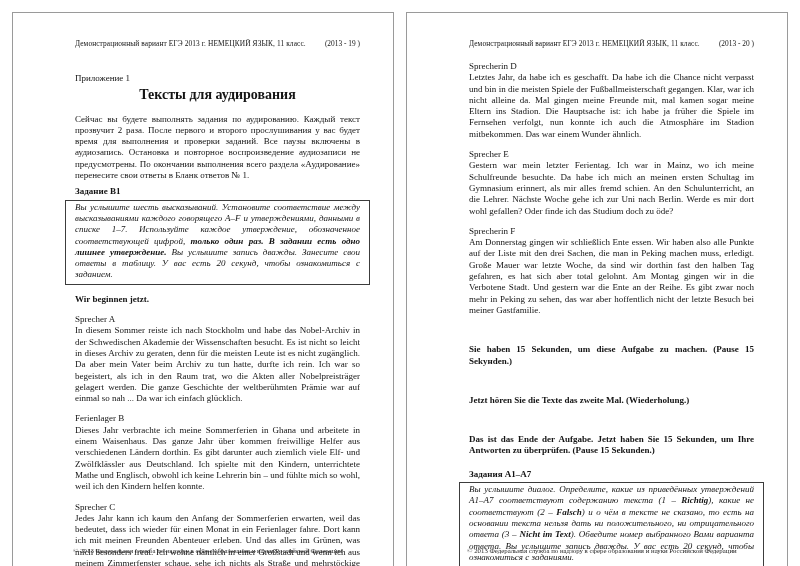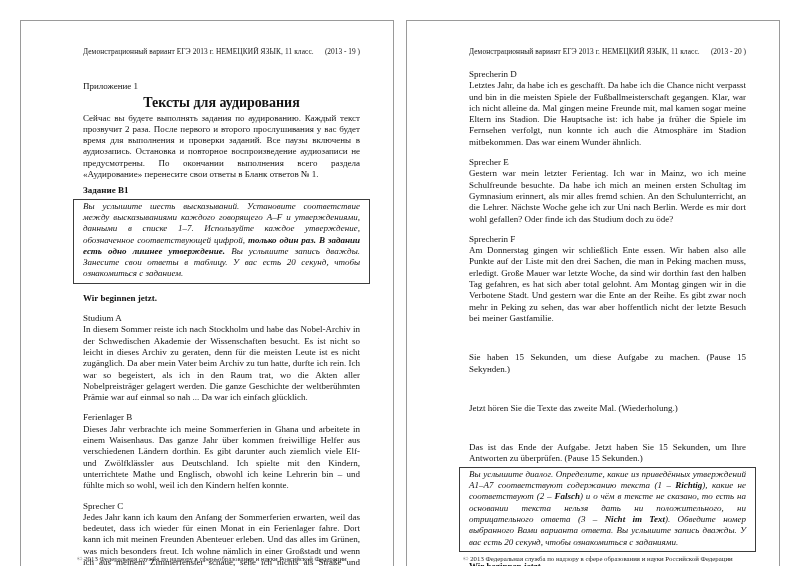--- a/index.html
+++ b/index.html
@@ -3,54 +3,54 @@
 <meta charset="utf-8">
 <style>
   * { margin: 0; padding: 0; box-sizing: border-box; }
   html, body { background: #ffffff; }
   body {
     width: 800px; height: 566px;
     font-family: "Liberation Serif", "DejaVu Serif", serif;
     color: #141414;
   }
   .spread {
-    display: flex; gap: 12px; padding: 20px;
+    display: flex; gap: 12px; padding: 12px;
     width: 800px; height: 441px; background: #ffffff;
   }
   .page {
     position: relative;
     width: 397px; height: 558px;
     background: #ffffff;
     border: 1px solid #9a9a9a;
     padding: 26px 33px 0 62px;
     font-size: 9px; line-height: 11.3px;
   }
   .hdr {
     display: flex; justify-content: space-between; align-items: baseline;
     font-size: 7.4px; line-height: 9px; white-space: nowrap;
   }
   .hdr .ttl { letter-spacing: 0.1px; }
   .appendix { text-align: left; margin-top: 25px; }
   .doctitle { text-align: center; font-weight: bold; font-size: 14px; margin-top: 5px; }
   p.body { text-align: justify; }
-  .intro { margin-top: 4px; }
+  .intro { margin-top: 13px; }
   .task-label { font-weight: bold; margin-top: 5px; }
   .ibox {
     border: 1px solid #3c3c3c;
     margin: 2px -10px 0 -10px;
     padding: 1px 9px 3px 9px;
     font-style: italic;
   }
   .ibox p { text-align: justify; }
   .begin { font-weight: bold; margin-top: 9px; }
   .speaker { margin-top: 9px; }
   .sp-name { font-weight: normal; }
   .first-block { margin-top: 13px; }
   .pause-block { margin-top: 10px; }
-  .pause-block p { font-weight: normal; text-align: justify; margin-top: 28px; }
+  .pause-block p { font-weight: bold; text-align: justify; margin-top: 28px; }
   .dialog { margin-top: 4px; text-align: justify; }
   .dialog b { font-weight: bold; }
   .footer {
     position: absolute; left: 36px; right: 26px; bottom: 14px;
     text-align: center; font-size: 6.8px; line-height: 8px; color: #1e1e1e;
   }
 </style>
 </head>
 <body>
 
@@ -69,21 +69,21 @@
 
     <div class="task-label">Задание B1</div>
 
     <div class="ibox">
       <p><span>Вы услышите шесть высказываний. Установите соответствие между высказываниями каждого говорящего A–F и утверждениями, данными в списке 1–7. Используйте каждое утверждение, обозначенное соответствующей цифрой, </span><b>только один раз. В задании есть одно лишнее утверждение.</b><span> Вы услышите запись дважды. Занесите свои ответы в таблицу. У вас есть 20 секунд, чтобы ознакомиться с заданием.</span></p>
     </div>
 
     <div class="begin">Wir beginnen jetzt.</div>
 
     <div class="speaker">
-      <div class="sp-name">Studium A</div>
+      <div class="sp-name">Sprecher A</div>
       <p class="body">In diesem Sommer reiste ich nach Stockholm und habe das Nobel-Archiv in der Schwedischen Akademie der Wissenschaften besucht. Es ist nicht so leicht in dieses Archiv zu geraten, denn für die meisten Leute ist es nicht zugänglich. Da aber mein Vater beim Archiv zu tun hatte, durfte ich rein. Ich war so begeistert, als ich in den Raum trat, wo die Akten aller Nobelpreisträger gelagert werden.  Die ganze Geschichte der weltberühmten Prämie war auf einmal so nah ... Da war ich einfach glücklich.</p>
     </div>
 
     <div class="speaker">
       <div class="sp-name">Ferienlager B</div>
       <p class="body">Dieses Jahr verbrachte ich meine Sommerferien in Ghana und arbeitete in einem Waisenhaus. Das ganze Jahr über kommen freiwillige Helfer aus verschiedenen Ländern dorthin. Es gibt darunter auch ziemlich viele Elf- und Zwölfklässler aus Deutschland. Ich spielte mit den Kindern, unterrichtete Mathe und Englisch, obwohl ich keine Lehrerin bin – und fühlte mich so wohl, weil ich den Kindern helfen konnte.</p>
     </div>
 
     <div class="speaker">
       <div class="sp-name">Sprecher C</div>
@@ -113,20 +113,21 @@
       <div class="sp-name">Sprecherin F</div>
       <p class="body">Am Donnerstag gingen wir schließlich Ente essen. Wir haben also alle Punkte auf der Liste mit den drei Sachen, die man in Peking machen muss, erledigt. Große Mauer war letzte Woche, da sind wir dorthin fast den halben Tag gefahren, es hat sich aber total gelohnt. Am Montag gingen wir in die Verbotene Stadt. Und gestern war die Ente an der Reihe. Es gibt zwar noch mehr in Peking zu sehen, das war aber hoffentlich nicht der letzte Besuch bei meiner Gastfamilie.</p>
     </div>
 
     <div class="pause-block">
       <p>Sie haben 15 Sekunden, um diese Aufgabe zu machen. (Pause 15 Sekунden.)</p>
       <p>Jetzt hören Sie die Texte das zweite Mal. (Wiederholung.)</p>
       <p>Das ist das Ende der Aufgabe. Jetzt haben Sie 15 Sekunden, um Ihre Antworten zu überprüfen. (Pause 15 Sekunden.)</p>
     </div>
 
+    <div class="task-label" style="margin-top:12px;">Задания A1–A7</div>
 
     <div class="ibox">
       <p><span>Вы услышите диалог. Определите, какие из приведённых утверждений A1–A7 соответствуют содержанию текста (1 – </span><b>Richtig</b><span>), какие не соответствуют (2 – </span><b>Falsch</b><span>) и о чём в тексте не сказано, то есть на основании текста нельзя дать ни положительного, ни отрицательного ответа (3 – </span><b>Nicht im Text</b><span>). Обведите номер выбранного Вами варианта ответа. Вы услышите запись дважды. У вас есть 20 секунд, чтобы ознакомиться с заданиями.</span></p>
     </div>
 
     <div class="begin">Wir beginnen jetzt.</div>
 
     <p class="dialog"><b>Max:</b><span> Hallo Bianca! Bin froh, dich in Berlin zu sehen. Aber du wolltest eigentlich nie nach Berlin ziehen …</span></p>
 
     <div class="footer">© 2013  Федеральная служба по надзору в сфере образования и науки Российской Федерации</div>

